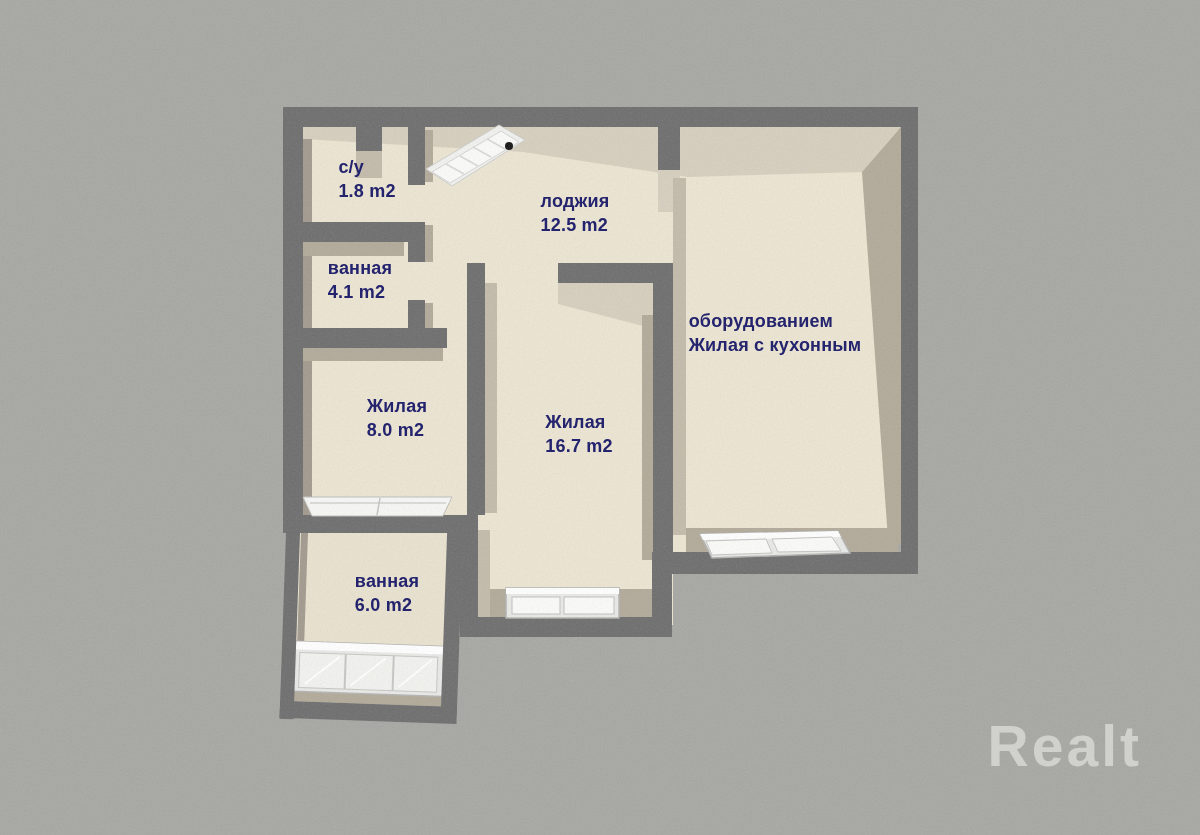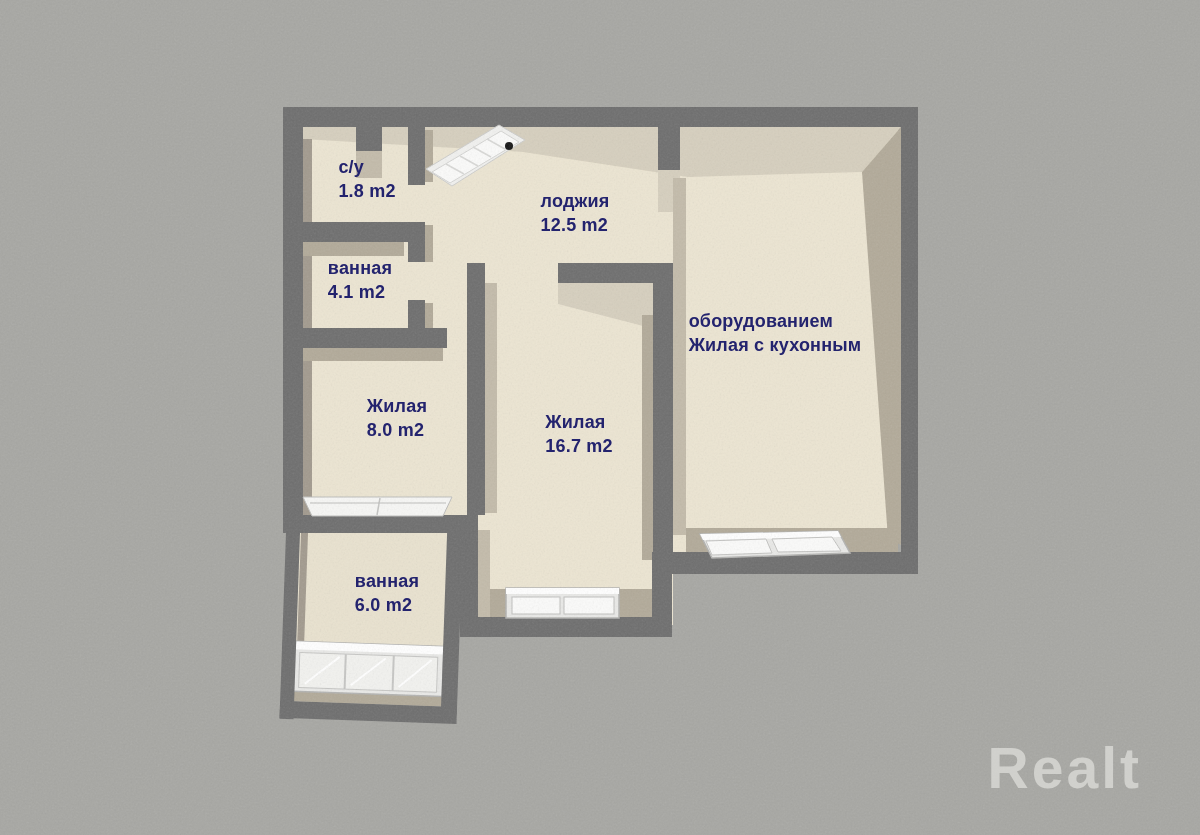--- a/index.html
+++ b/index.html
@@ -33,21 +33,21 @@
     line-height:24px;
     font-weight:600;
     text-align:left;
     white-space:nowrap;
     letter-spacing:.2px;
   }
   .room-label span{display:block;}
   .watermark{
     position:absolute;
     right:58px;
-    bottom:34px;
+    bottom:56px;
     font-size:57px;
     font-weight:700;
     letter-spacing:3px;
     color:var(--watermark);
     opacity:.85;
     user-select:none;
   }
 </style>
 </head>
 <body>

